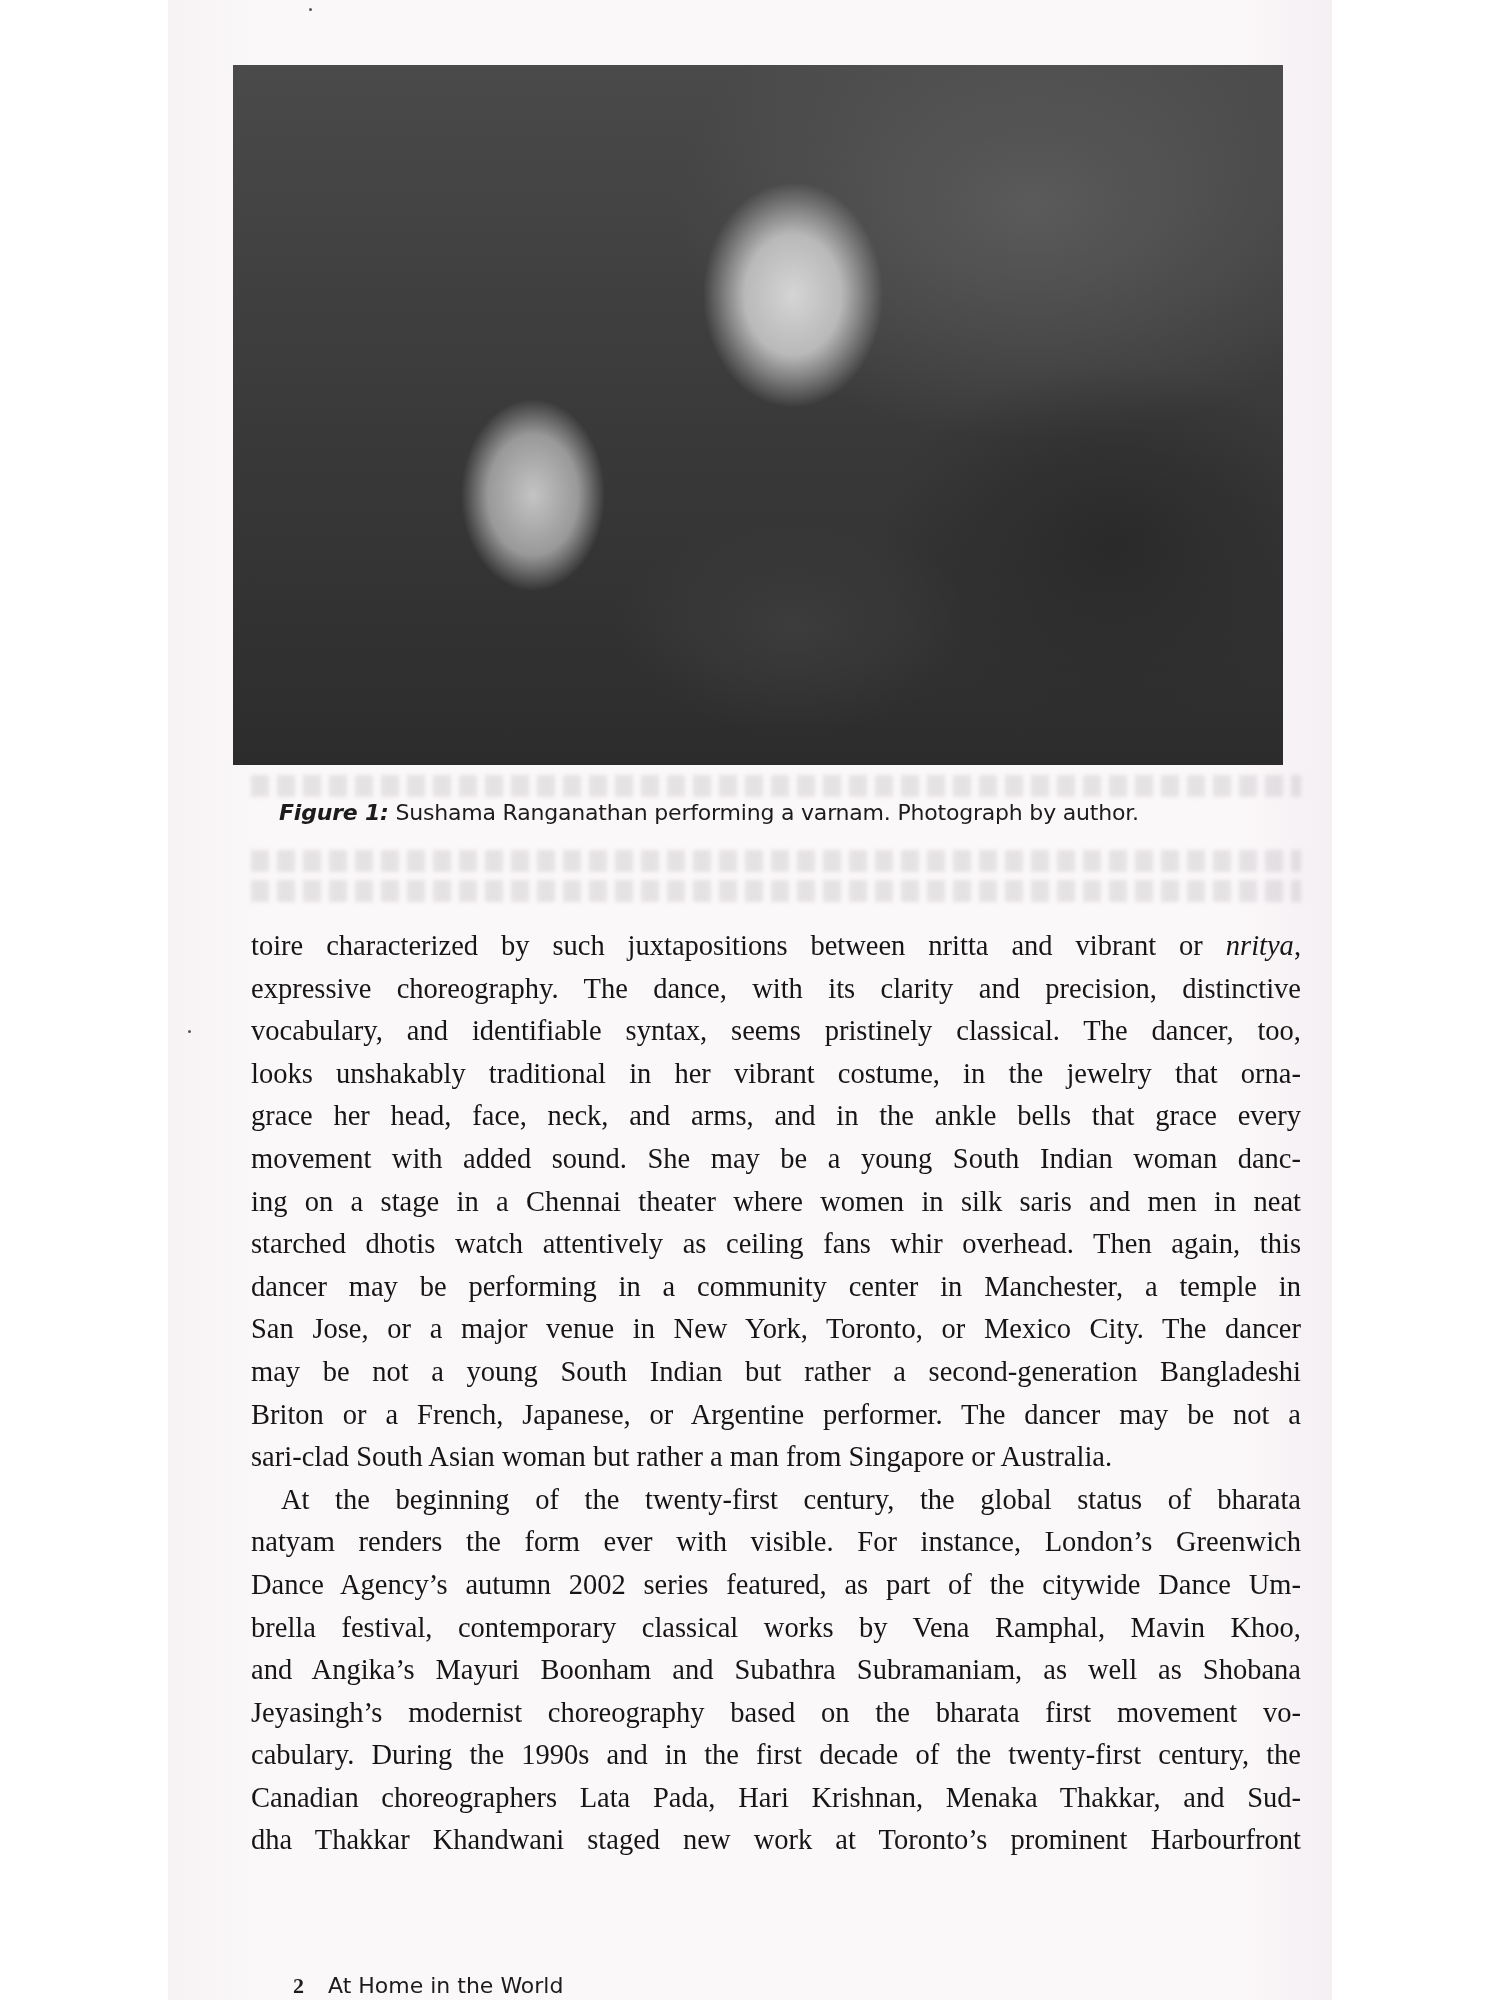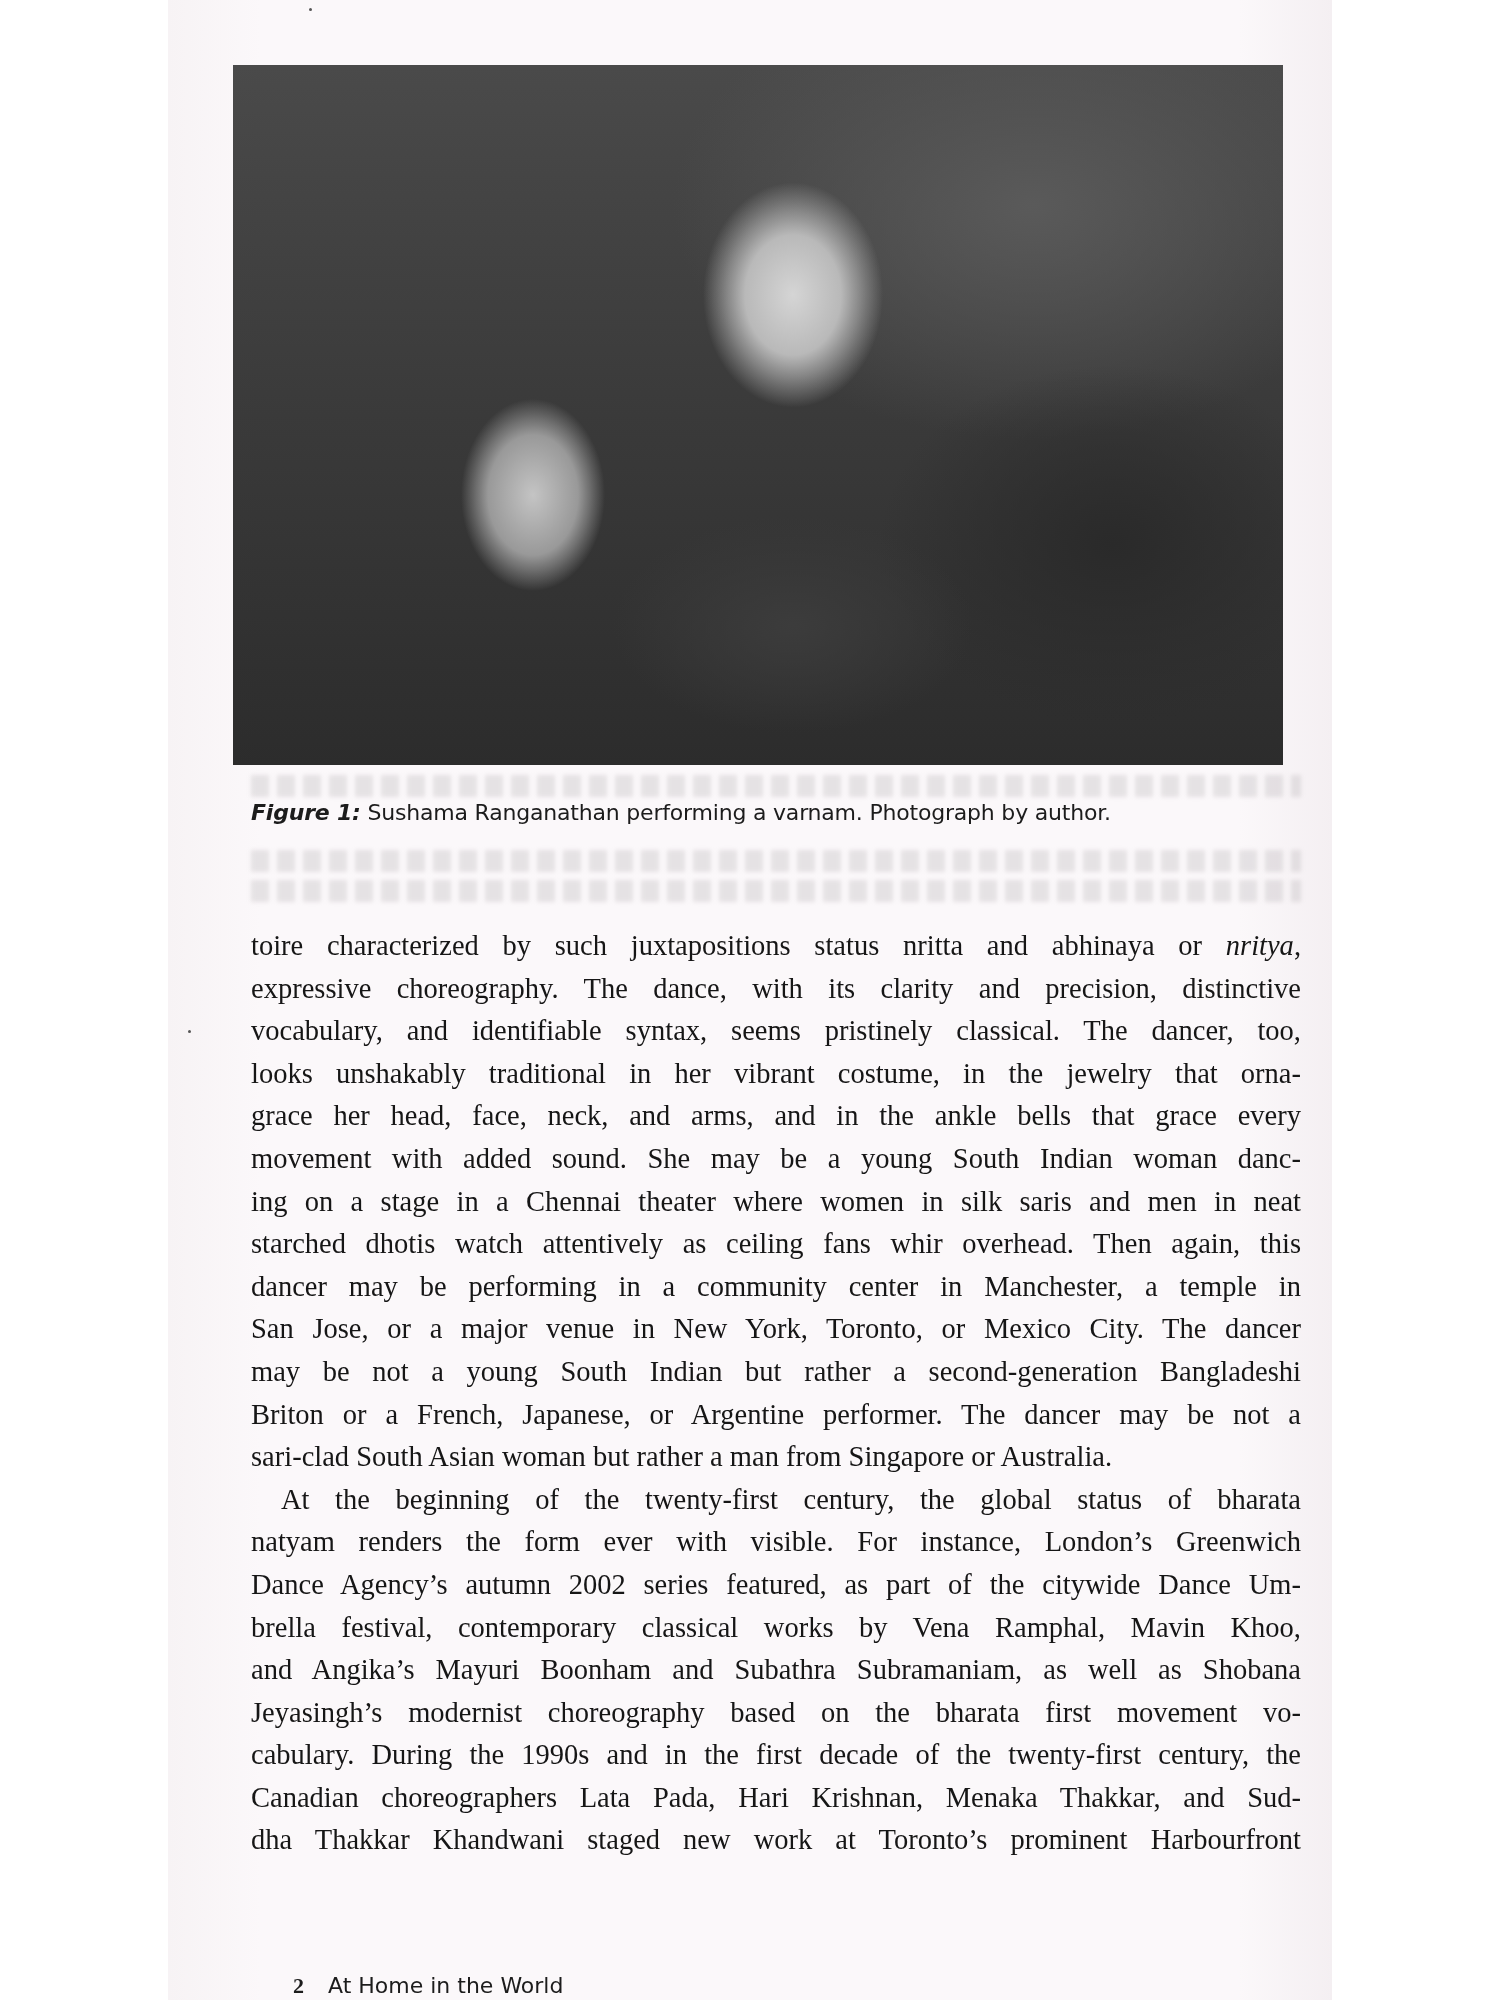--- a/index.html
+++ b/index.html
@@ -17,21 +17,21 @@
       radial-gradient(ellipse 200px 120px at 560px 560px, #3c3c3c 0%, rgba(40,40,40,0) 90%),
       radial-gradient(ellipse 260px 200px at 880px 480px, #2a2a2a 0%, rgba(40,40,40,0) 90%),
       radial-gradient(ellipse 400px 260px at 800px 140px, #5a5a5a 0%, rgba(60,60,60,0) 90%),
       linear-gradient(180deg,#4a4a4a 0%,#3a3a3a 50%,#2c2c2c 100%);
     filter:grayscale(1);
   }
   .caption {
     position:absolute; left:83px; top:800px; width:1060px;
     font-family:"DejaVu Sans", sans-serif; font-size:22px; color:#1c1c1c; letter-spacing:-0.2px;
   }
-  .caption .fig { font-style:italic; font-weight:bold; }
+  .caption .fig { font-style:italic; font-weight:bold;margin-left:28px; }
   .ghost {
     position:absolute; left:83px; width:1050px; height:22px;
     background:repeating-linear-gradient(90deg, rgba(120,115,118,0.16) 0 18px, rgba(0,0,0,0) 18px 26px);
     filter:blur(2px);
   }
   .body-text {
     position:absolute; left:83px; top:925px; width:1050px;
     font-family:"Liberation Serif", serif; font-size:28.5px; line-height:42.6px; color:#161616;
   }
   .line { display:block; text-align:justify; text-align-last:justify; white-space:nowrap; height:42.6px; }
@@ -55,21 +55,21 @@
 
   <div class="ghost" style="top:775px;"></div>
   <div class="ghost" style="top:850px;"></div>
   <div class="ghost" style="top:880px;"></div>
 
   <div class="caption">
     <span class="fig">Figure 1:</span><span> Sushama Ranganathan performing a varnam. Photograph by author.</span>
   </div>
 
   <div class="body-text">
-    <span class="line"><span>toire characterized by such juxtapositions status nritta and abhinaya or </span><span class="it">nritya</span><span>,</span></span>
+    <span class="line"><span>toire characterized by such juxtapositions between nritta and vibrant or </span><span class="it">nritya</span><span>,</span></span>
     <span class="line">expressive choreography. The dance, with its clarity and precision, distinctive</span>
     <span class="line">vocabulary, and identifiable syntax, seems pristinely classical. The dancer, too,</span>
     <span class="line">looks unshakably traditional in her vibrant costume, in the jewelry that orna-</span>
     <span class="line">grace her head, face, neck, and arms, and in the ankle bells that grace every</span>
     <span class="line">movement with added sound. She may be a young South Indian woman danc-</span>
     <span class="line">ing on a stage in a Chennai theater where women in silk saris and men in neat</span>
     <span class="line">starched dhotis watch attentively as ceiling fans whir overhead. Then again, this</span>
     <span class="line">dancer may be performing in a community center in Manchester, a temple in</span>
     <span class="line">San Jose, or a major venue in New York, Toronto, or Mexico City. The dancer</span>
     <span class="line">may be not a young South Indian but rather a second-generation Bangladeshi</span>

